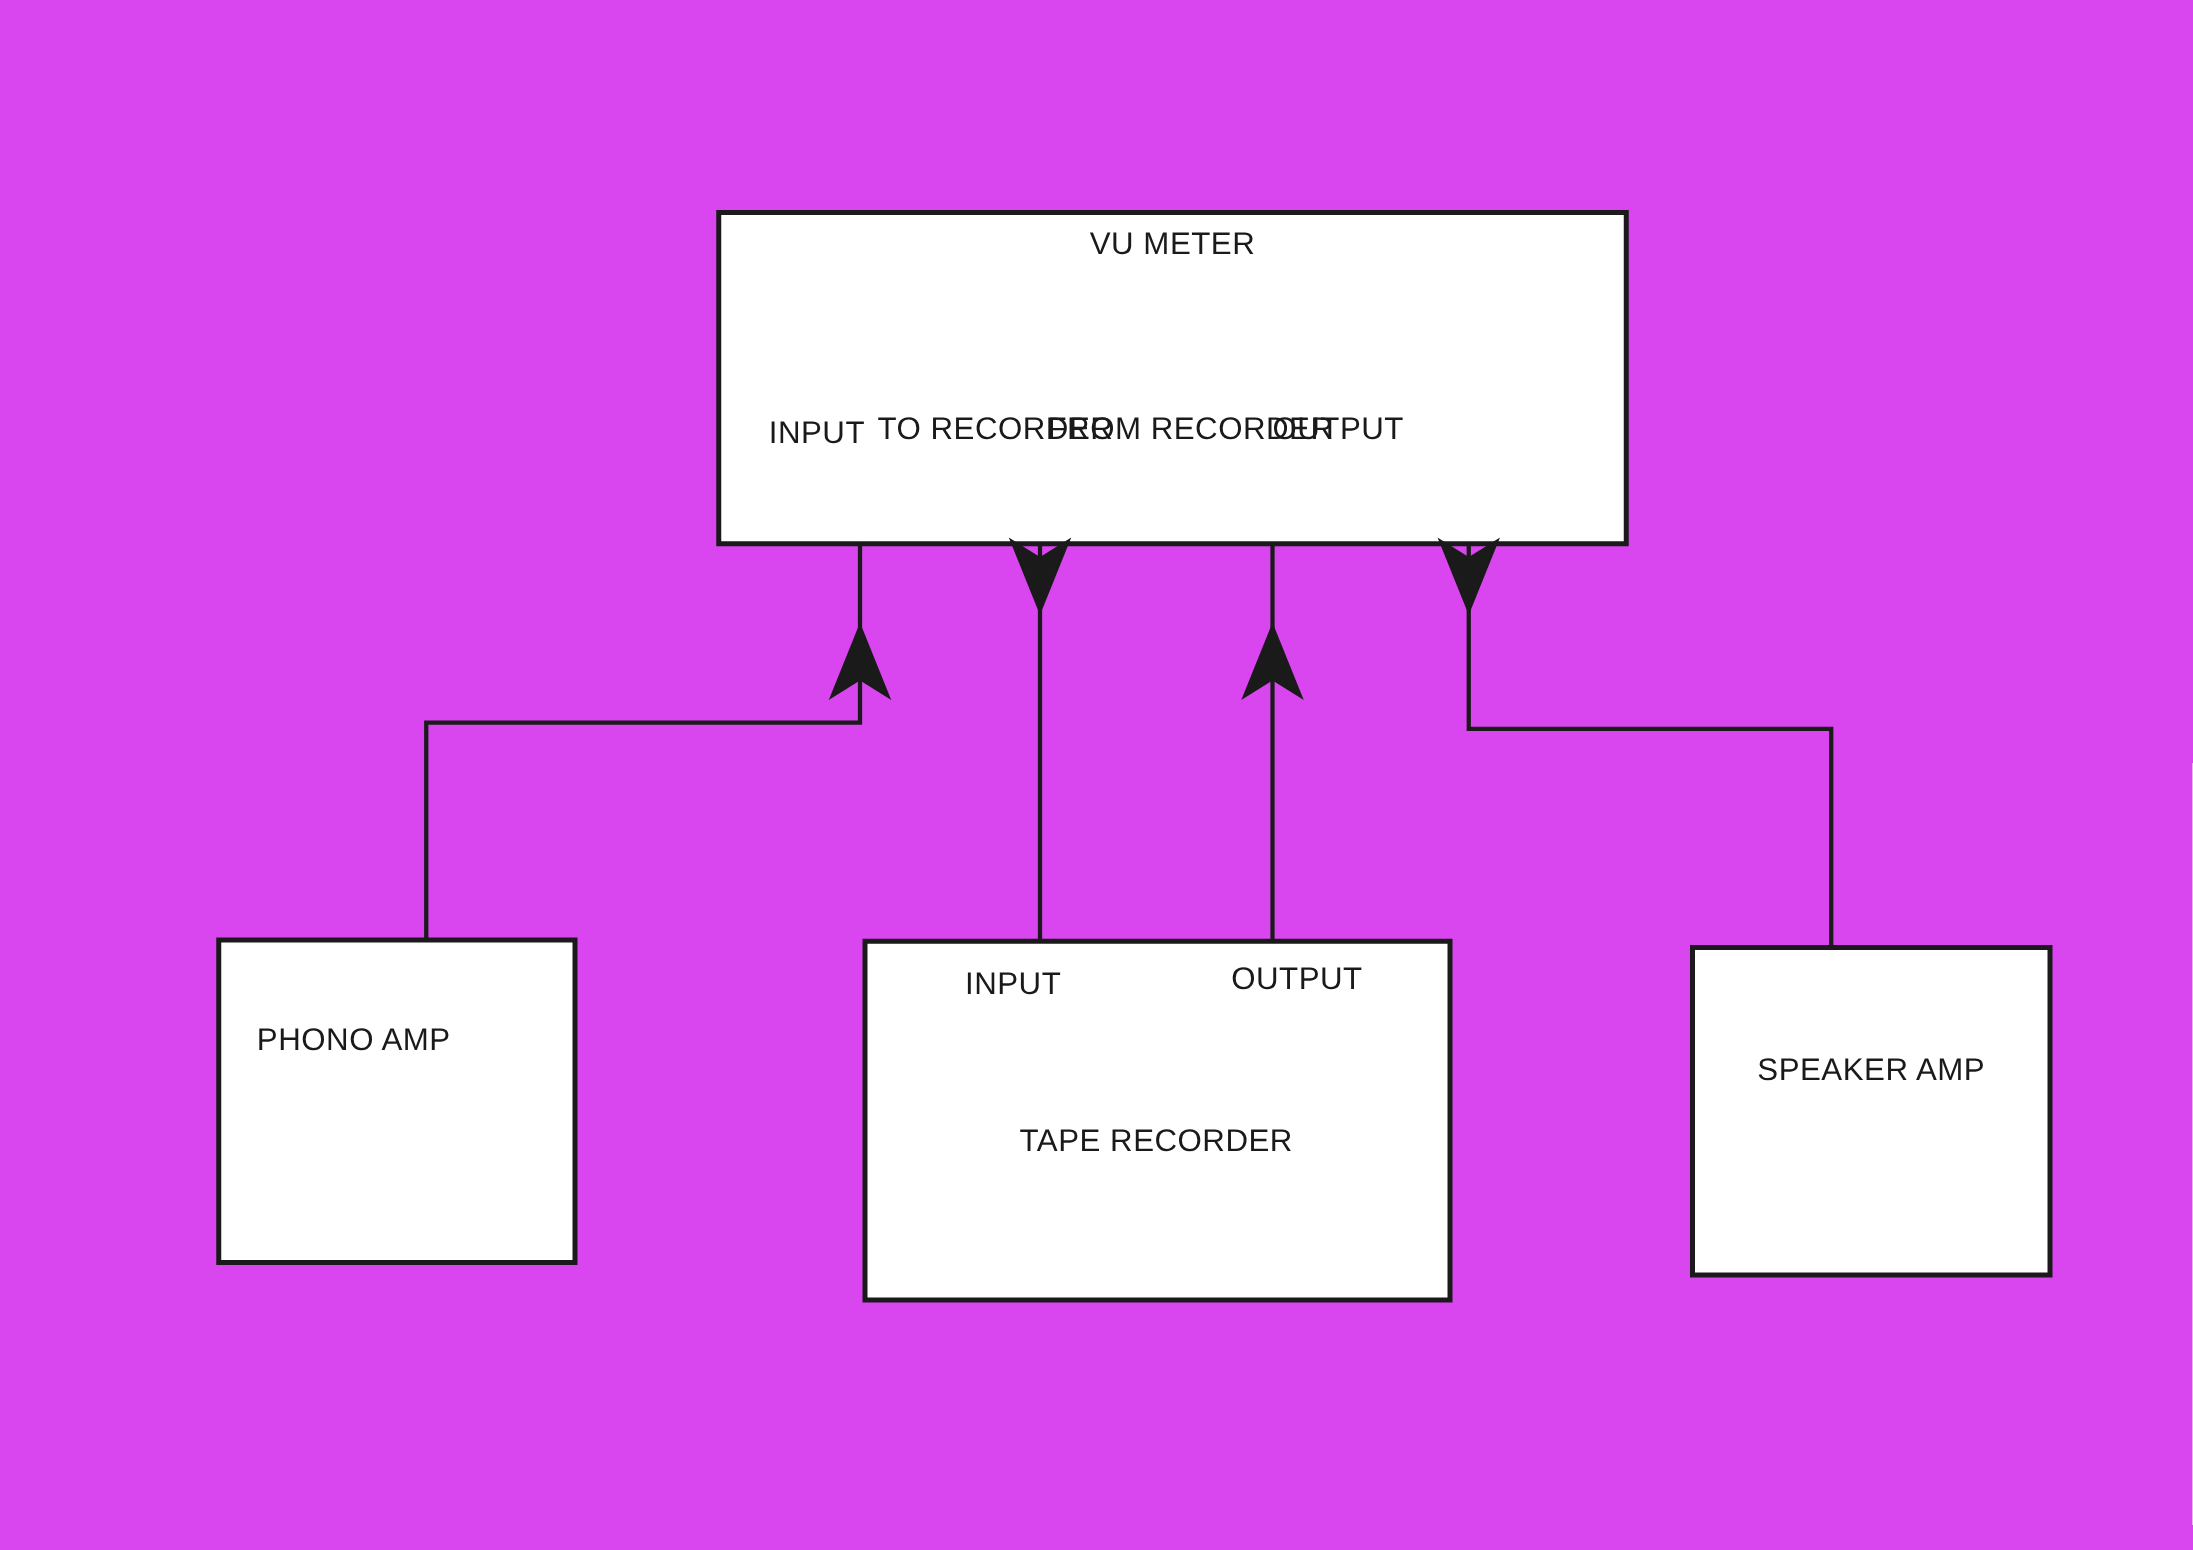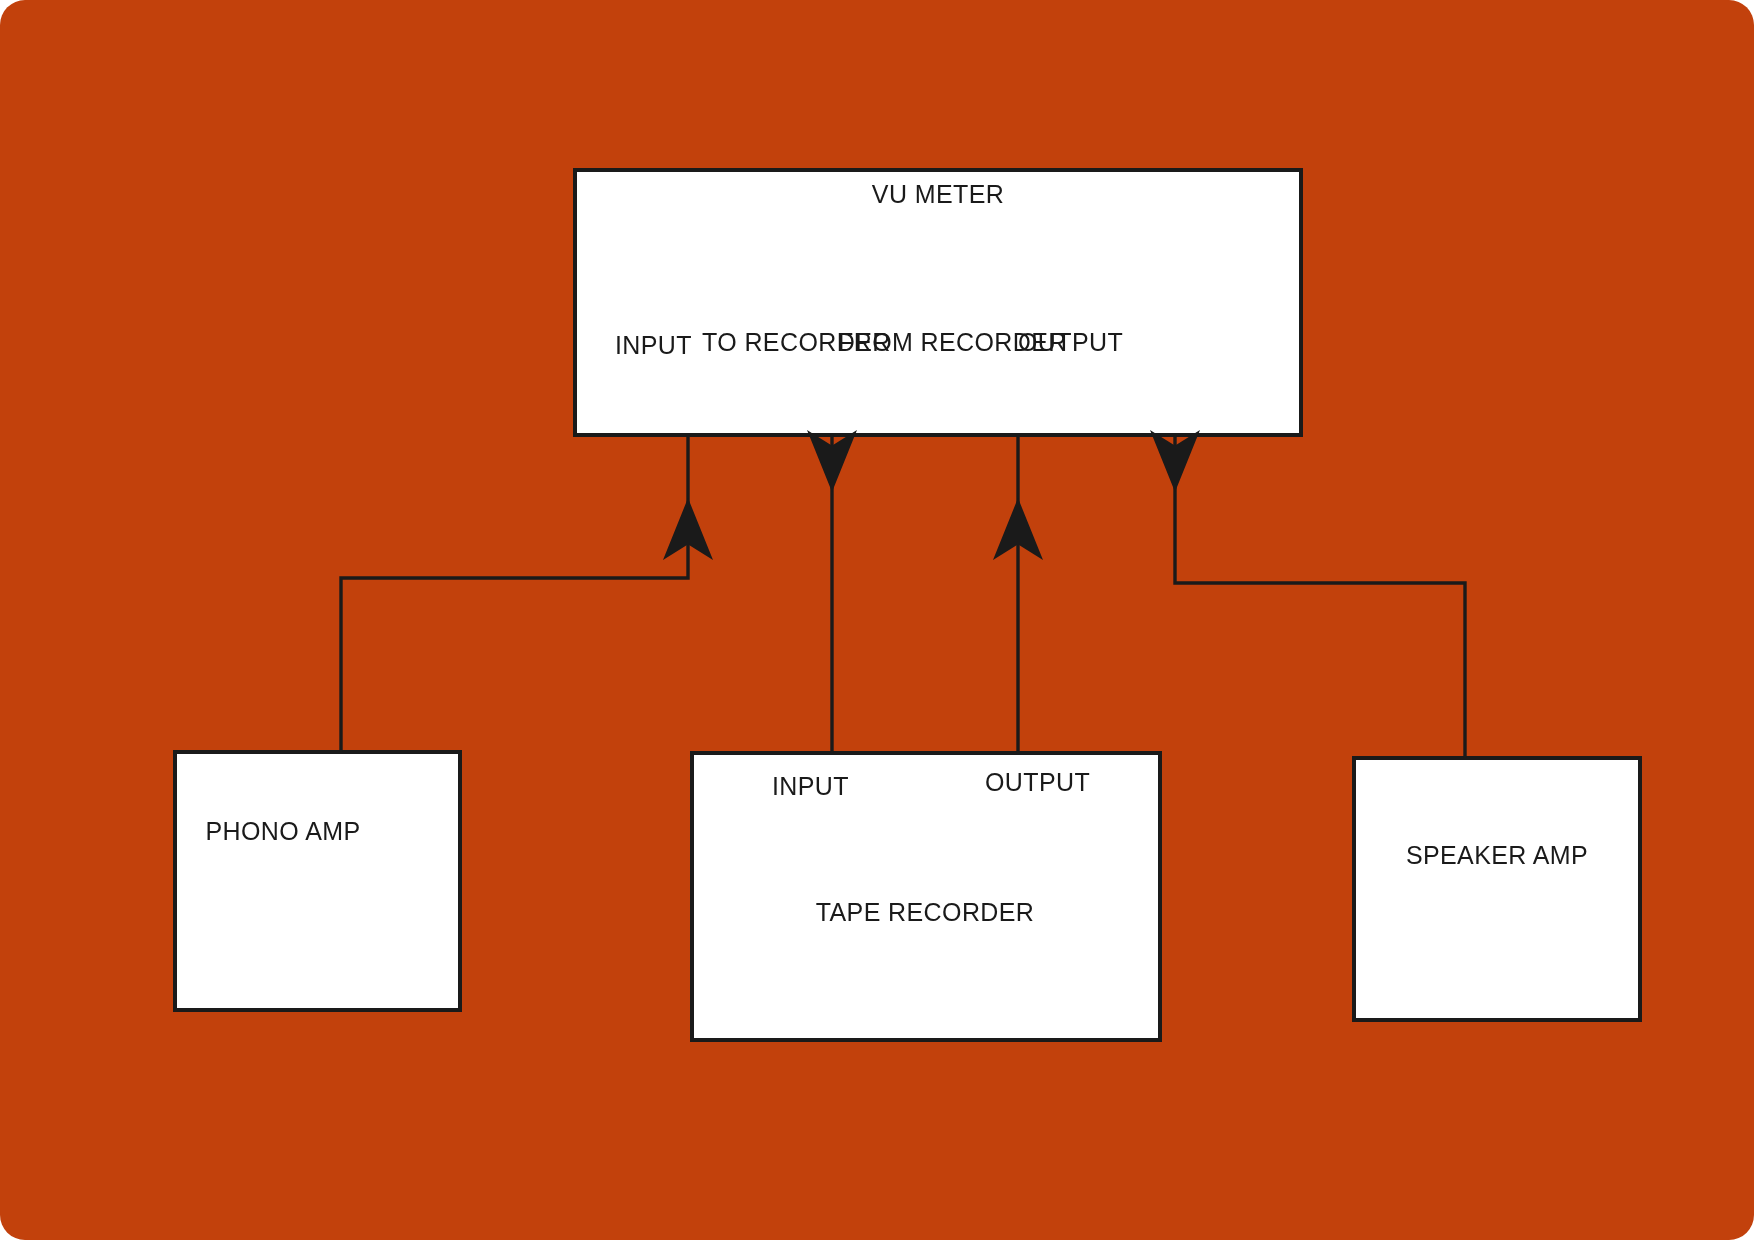--- a/index.html
+++ b/index.html
@@ -12,22 +12,21 @@
     width: 1754px;
     height: 1240px;
     font-family: "Liberation Sans", sans-serif;
     color: #1a1a1a;
     overflow: hidden;
   }
   #diagram-root {
     position: relative;
     width: 1754px;
     height: 1240px;
-    background: #c2410c;
-    border-radius: 25px;
+    background: #d946ef;
   }
   svg.diagram-canvas {
     display: block;
     width: 1754px;
     height: 1240px;
   }
   .box-rect {
     fill: #ffffff;
     stroke: #1a1a1a;
     stroke-width: 4;

